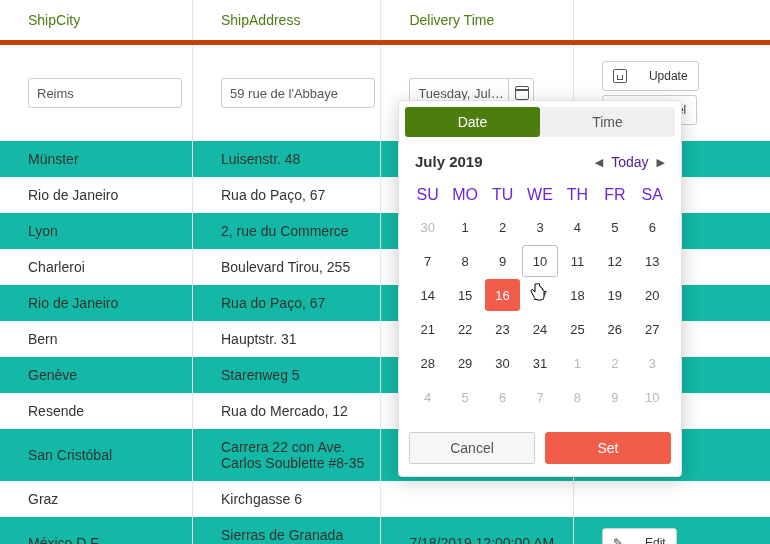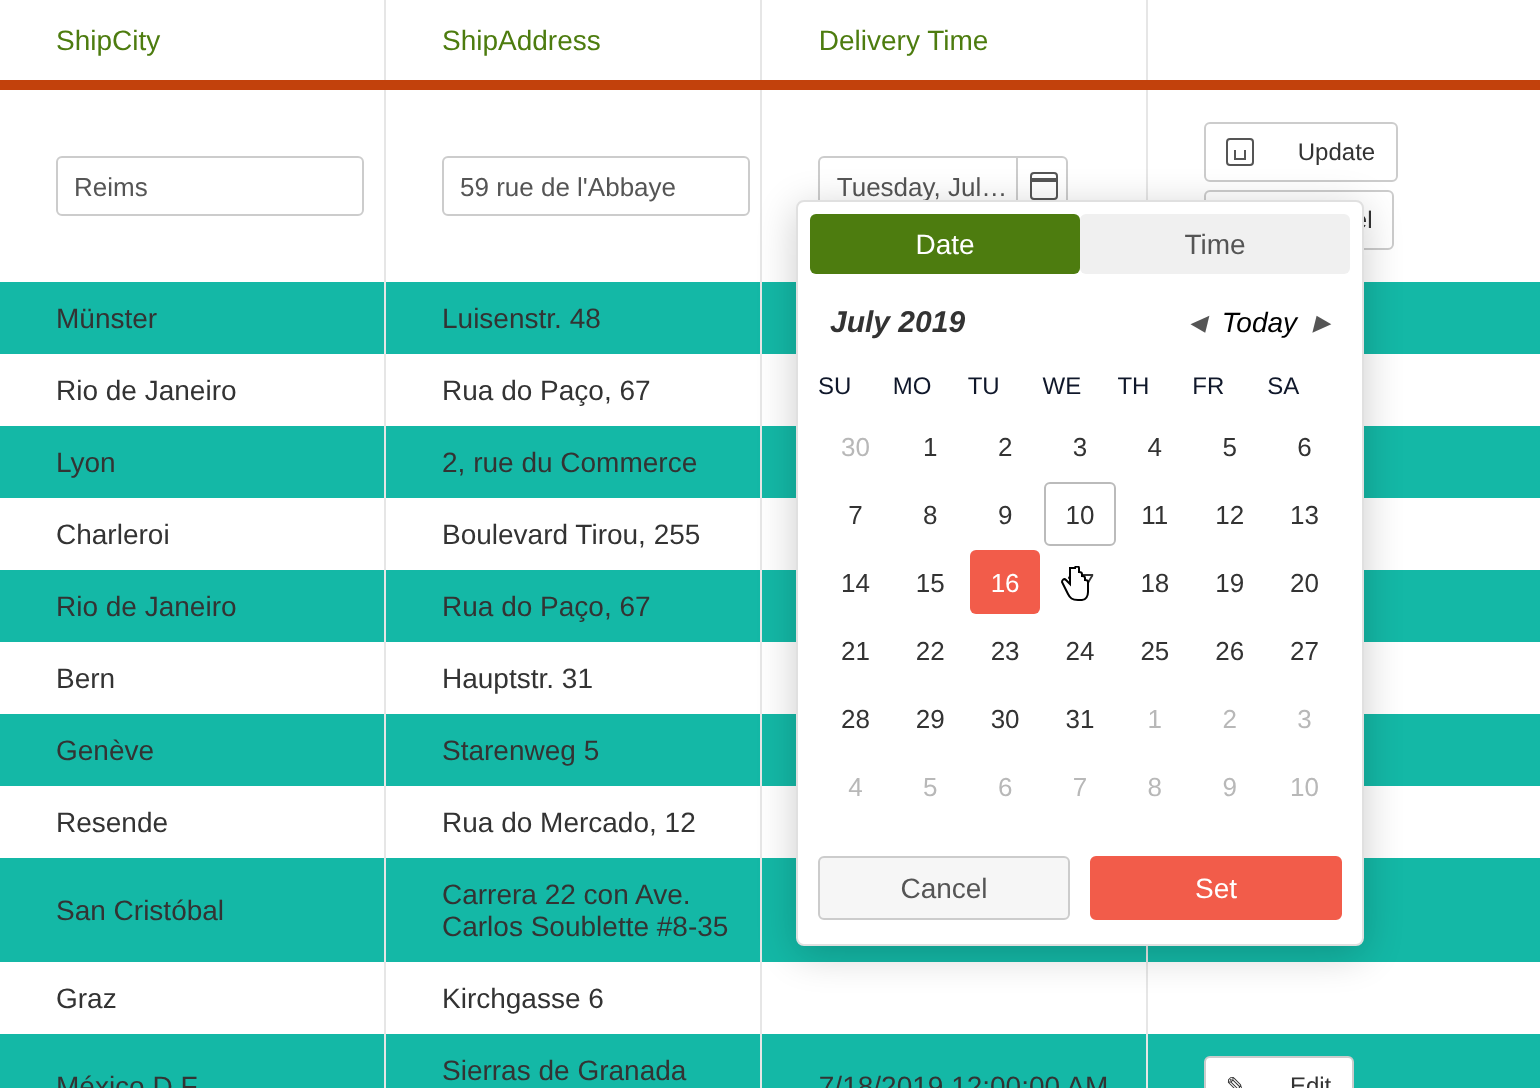--- a/index.html
+++ b/index.html
@@ -32,29 +32,29 @@
   .icon-cancel { width:14px; height:14px; border:1.5px solid #555; border-radius:50%; position:relative;}
   .icon-cancel::after { content:""; position:absolute; top:50%; left:2px; right:2px; height:1.5px; background:#555; transform: translateY(-50%) rotate(-45deg);}
 
   
   .popup { position: absolute; top: 100px; left: 398px; width: 284px; background: #fff; border: 1px solid #e0e0e0; border-radius: 4px; box-shadow: 0 4px 20px rgba(0,0,0,0.2); z-index: 100; }
   .tabs { display: flex; padding: 6px; gap: 0; }
   .tab { flex: 1; height: 30px; display: flex; align-items: center; justify-content: center; font-size: 14px; cursor: pointer; border-radius: 3px; }
   .tab.active { background: #4d7c0f; color: #fff; }
   .tab.inactive { background: #f0f0f0; color: #555; }
   
-  .cal-header { display: flex; align-items: flex-start; justify-content: space-between; padding: 10px 16px 6px 16px; font-style: italic; }
+  .cal-header { display: flex; align-items: flex-end; justify-content: space-between; padding: 10px 16px 6px 16px; }
   .month-label { font-size: 15px; font-weight: bold; cursor: pointer; color:#333;}
   .nav-group { display: flex; align-items: center; gap: 8px; }
   .arrow { font-size: 11px; color: #555; cursor: pointer; user-select:none;}
-  .today-link { color: #000000; font-size: 14px; cursor: pointer; }
+  .today-link { color: #4c1d95; font-size: 14px; cursor: pointer; }
   
   .cal-body { padding: 4px 10px 4px 10px; }
   .dow, .week { display: grid; grid-template-columns: repeat(7, 1fr); }
-  .dow span { text-align: left; font-size: 12px; color: #0f172a; padding: 6px 0; }
+  .dow span { text-align: center; font-size: 16px; color: #6d28d9; padding: 6px 0; }
   .day { height: 32px; display: flex; align-items: center; justify-content: center; font-size: 13px; cursor: pointer; border-radius: 3px; margin:1px;}
   .day.other { color: #b8b8b8; }
   .day.sel { background: #f25c4a; color: #fff; }
   .day.hover { border: 1px solid #bbb; color:#333;}
   
   .popup-footer { display: flex; gap: 10px; padding: 14px 10px 12px 10px; }
   .fbtn { flex: 1; height: 32px; border: 1px solid #ccc; border-radius: 3px; font-size: 14px; cursor: pointer; display:flex; align-items:center; justify-content:center;}
   .fbtn.cancel { background: #f6f6f6; color: #555; }
   .fbtn.set { background: #f25c4a; color: #fff; border-color: #f25c4a; }
 

